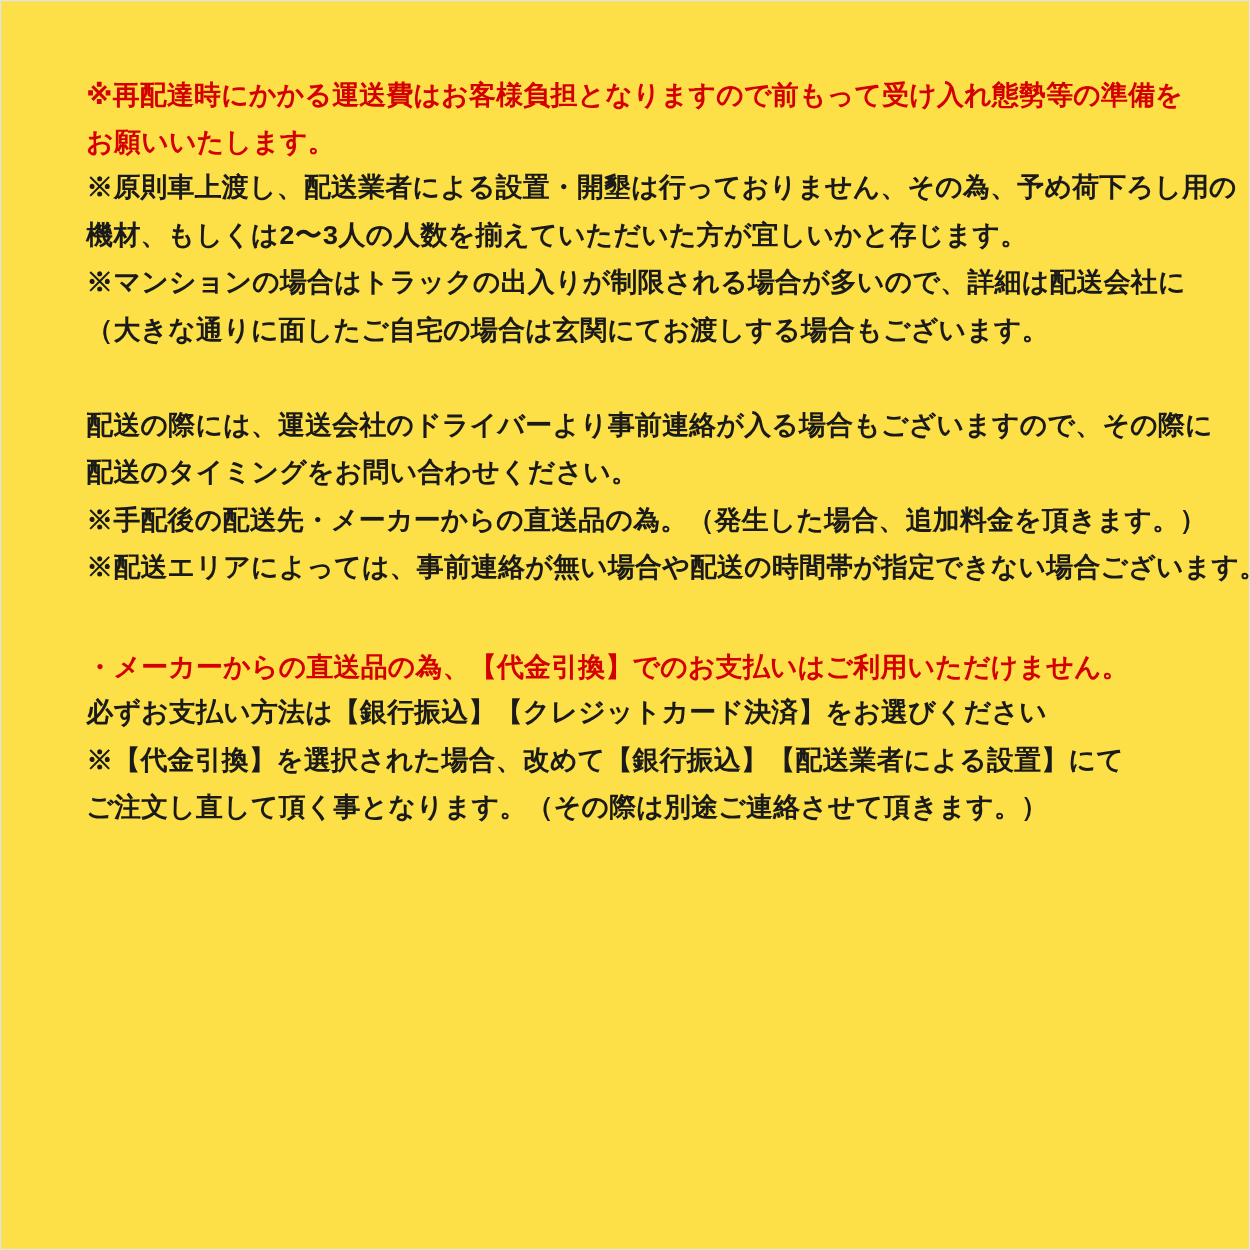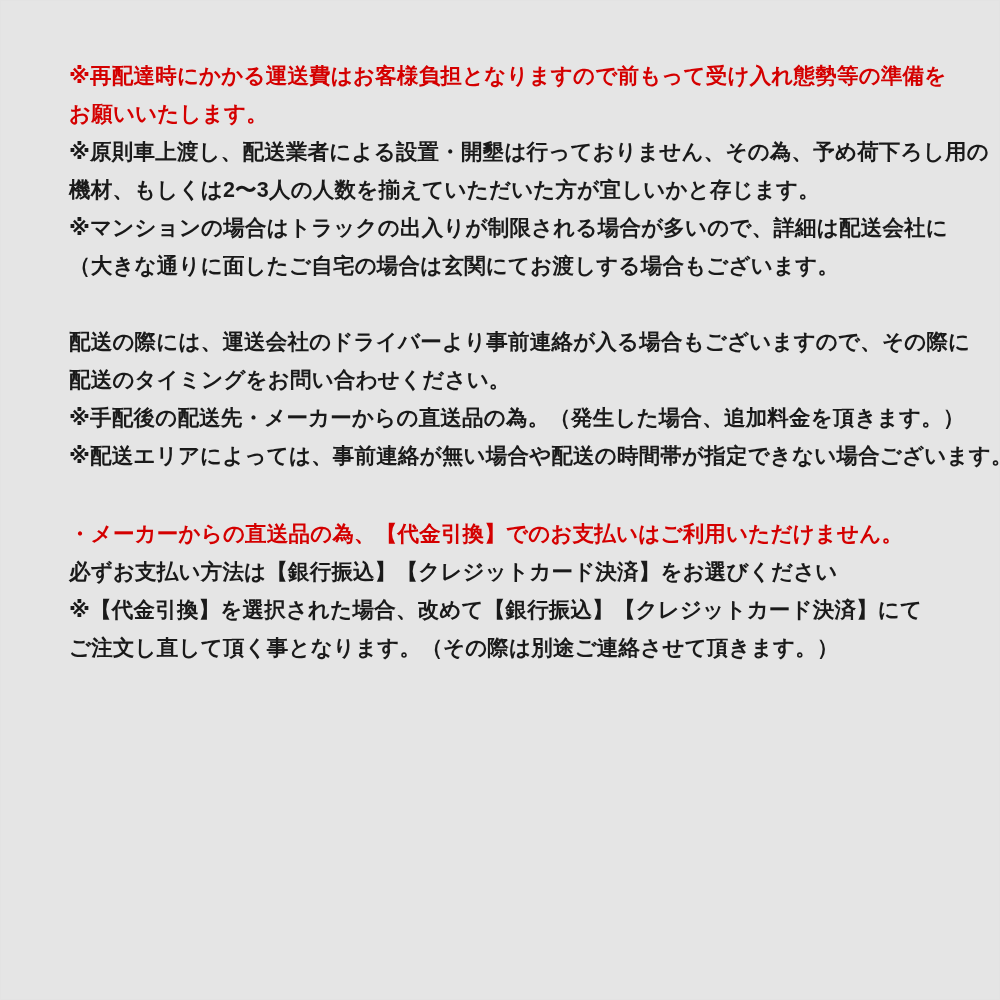--- a/index.html
+++ b/index.html
@@ -10,39 +10,40 @@
     width: 1000px;
     height: 1000px;
     background: #ffffff;
     font-family: "Liberation Sans", "DejaVu Sans", sans-serif;
     -webkit-font-smoothing: antialiased;
   }
   .page {
     box-sizing: border-box;
     width: 1000px;
     height: 1000px;
-    background: #e5e5e5;
+    background: #fde047;
     border: 1px solid #e3e3e3;
     padding: 56px 40px 7px 68px;
   }
   .block {
     margin: 0;
   }
   .line {
     font-size: 21.5px;
     line-height: 38px;
     letter-spacing: 0.2px;
     white-space: pre;
     font-weight: 700;
   }
   .red {
     color: #d40000;
   }
   .black {
     color: #1a1a1a;
+    font-family: Liberation Mono, monospace;
   }
   .gap-md {
     height: 38px;
   }
   .gap-lg {
     height: 40px;
   }
 </style>
 </head>
 <body>
@@ -65,17 +66,17 @@
     <div class="line black">配送のタイミングをお問い合わせください。</div>
     <div class="line black">※手配後の配送先・メーカーからの直送品の為。（発生した場合、追加料金を頂きます。）</div>
     <div class="line black">※配送エリアによっては、事前連絡が無い場合や配送の時間帯が指定できない場合ございます。</div>
   </div>
 
   <div class="gap-lg"></div>
 
   <div class="block">
     <div class="line red">・メーカーからの直送品の為、【代金引換】でのお支払いはご利用いただけません。</div>
     <div class="line black">必ずお支払い方法は【銀行振込】【クレジットカード決済】をお選びください</div>
-    <div class="line black">※【代金引換】を選択された場合、改めて【銀行振込】【クレジットカード決済】にて</div>
+    <div class="line black">※【代金引換】を選択された場合、改めて【銀行振込】【配送業者による設置】にて</div>
     <div class="line black">ご注文し直して頂く事となります。（その際は別途ご連絡させて頂きます。）</div>
   </div>
 
 </div>
 
 </body></html>

